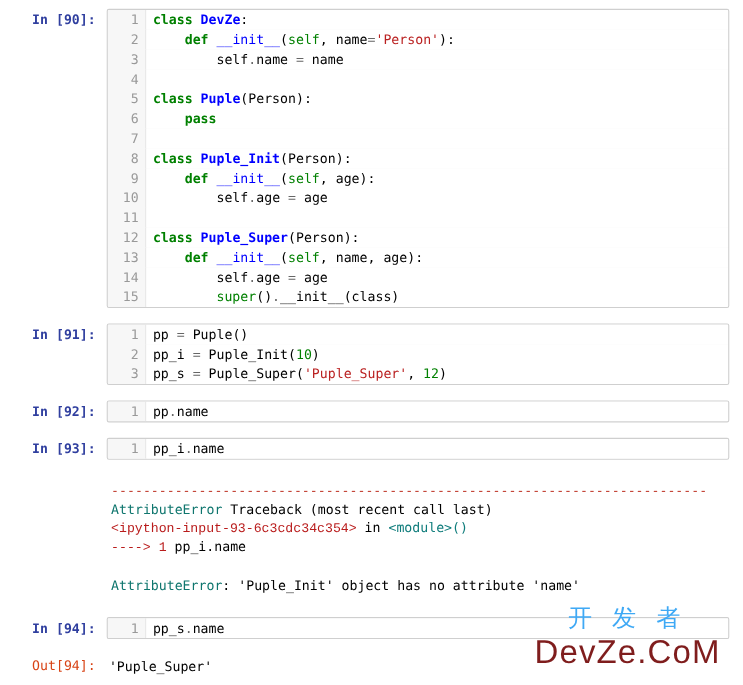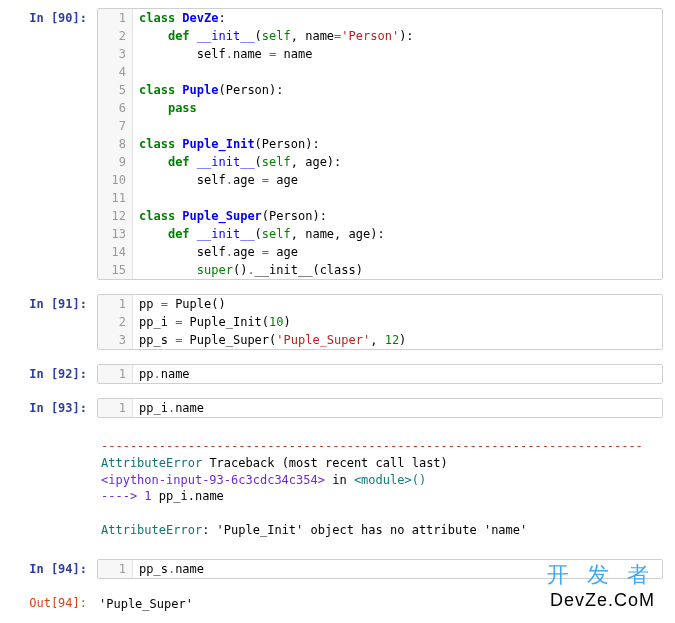--- a/index.html
+++ b/index.html
@@ -58,40 +58,40 @@
     white-space: pre-wrap;
     color: #000;
   }
   .traceback {
     flex: 1;
     padding: 6px 4px;
     font-family: 'Menlo', 'Monaco', monospace;
     line-height: 1.4;
   }
   .tb-red { color: #0f766e; }
-  .tb-green { color: #6d28d9; }
+  .tb-green { color: #b91c1c; font-family: Liberation Mono, monospace; }
   .tb-cyan { color: #0e7c7b; }
   .tb-sep { color: #c0392b; }
   .kw { color: #008000; font-weight: bold; }
   .cls { color: #0000ff; font-weight: bold; }
   .fn { color: #0000ff; }
   .self { color: #008000; }
   .op { color: #666; }
   .str { color: #ba2121; }
   .num { color: #008000; }
   .watermark {
     position: absolute;
     right: 20px;
     bottom: 12px;
-    text-align: right;
+    text-align: center;
     font-family: Arial, sans-serif;
     pointer-events: none;
   }
   .wm-top { color: #3fa9f5; font-size: 22px; letter-spacing: 6px; }
-  .wm-bottom { color: #000000; font-size: 18px; letter-spacing: 1px; font-weight: 500;}
+  .wm-bottom { color: #7f1d1d; font-size: 30px; letter-spacing: 1px; font-weight: 500;}
 </style>
 </head>
 <body>
 
 <div id="root">
     <div class="cell">
       <div class="prompt"><span class="prompt-in">In [90]:</span></div>
       <div class="input-area">
         <div class="code-row">
           <div class="gutter">1</div>

